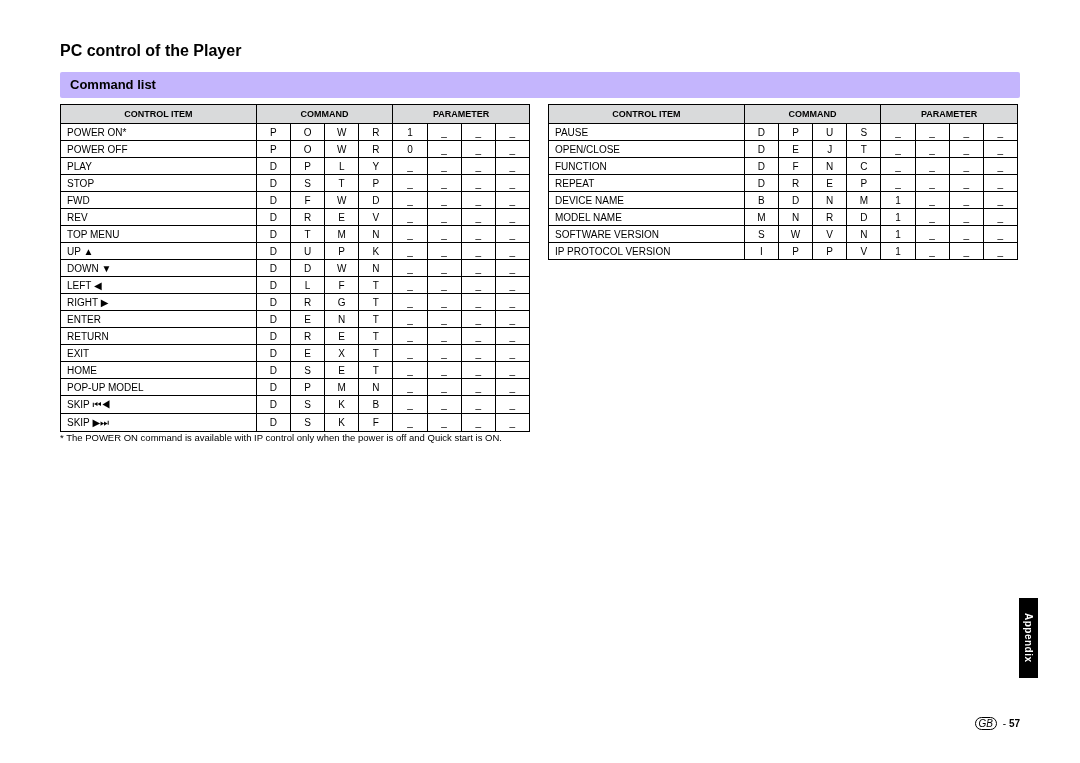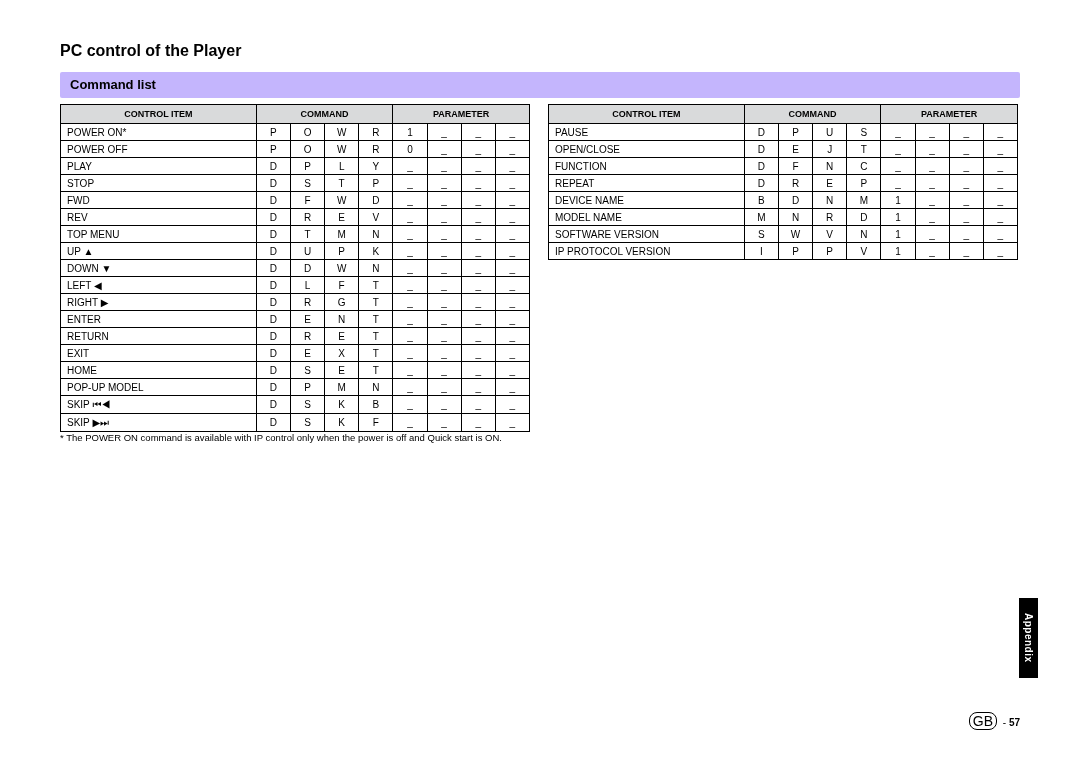--- a/index.html
+++ b/index.html
@@ -91,22 +91,23 @@
   .page-num {
     position: absolute;
     right: 60px;
     bottom: 34px;
     font-size: 10px;
   }
   .page-num .gb {
     border: 1px solid #000;
     border-radius: 8px;
     padding: 0 3px;
-    font-size: 14px;
+    font-size: 10px;
     margin-right: 3px;
+    font-style: italic;
   }
   .icon-glyph { font-size: 10px; }
 </style>
 </head>
 <body>
 
 <div class="page">
   <div class="title">PC control of the Player</div>
   <div class="section-bar">Command list</div>
 

